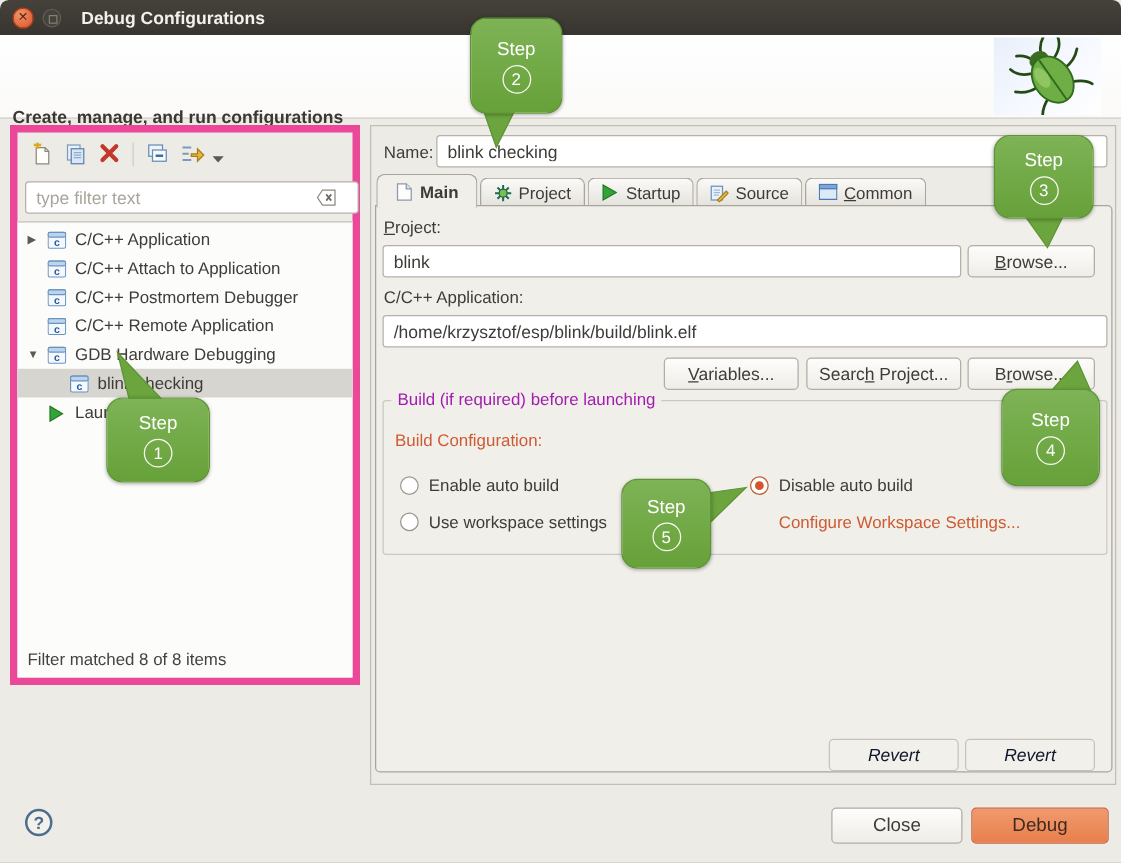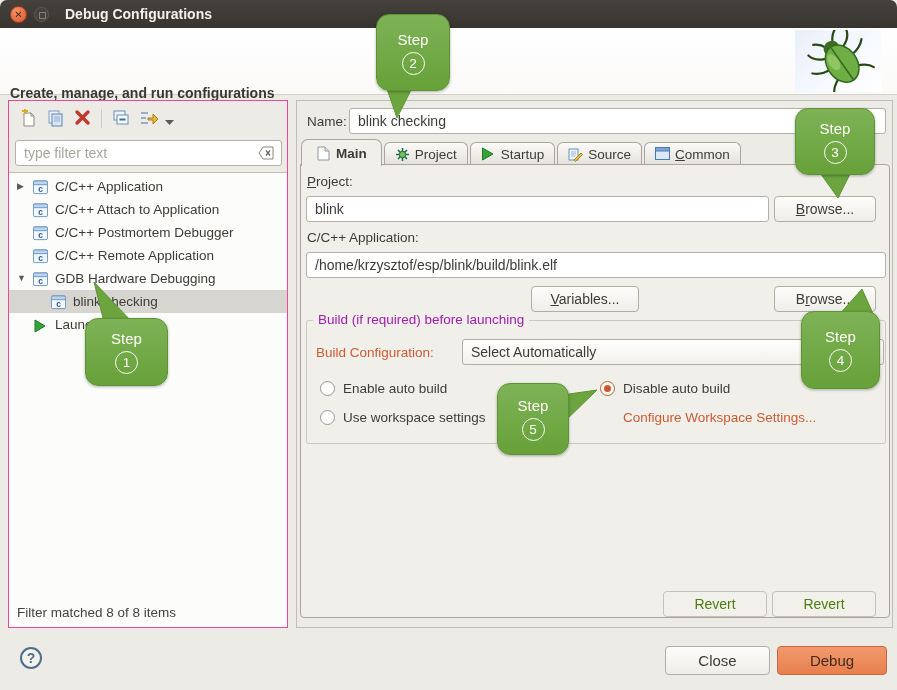--- a/index.html
+++ b/index.html
@@ -20,22 +20,22 @@
   .winbtn.other{width:15px;height:15px;background:#45413b;border:1px solid #5f5b53;margin-left:7px;}
   .winbtn.other::after{content:"";position:absolute;left:4px;top:4px;width:5px;height:5px;border:1px solid #847e73;}
   .title-text{color:#f3f1ec;font-weight:bold;font-size:14px;margin-left:16px;}
   
   .banner{position:absolute;left:0;top:28px;right:0;height:67px;
     background:linear-gradient(180deg,#ffffff,#fbfaf9);border-bottom:1px solid #d3d0ca;}
   .banner-title{position:absolute;left:10px;top:9px;font-weight:bold;font-size:14px;color:#3a3833;margin-top:48px;}
   .bug-box{position:absolute;right:16px;top:2px;width:86px;height:62px;
     background:linear-gradient(135deg,#e9effa 0%,#f6f9ff 55%,#ffffff 100%);}
   
-  .left-panel{position:absolute;left:8px;top:100px;width:280px;height:528px;
-    border:1px solid #ec4899;background:#edebe6;}
+  .left-panel{position:absolute;left:8px;top:100px;width:280px;height:448px;
+    border:6px solid #ec4899;background:#edebe6;}
   .lp-toolbar{position:absolute;left:0;top:0;right:0;height:36px;}
   .tbtn{position:absolute;width:20px;height:20px;top:8px;cursor:pointer;}
   .tb-sep{position:absolute;left:92px;top:8px;width:1px;height:19px;background:#cfccc5;}
   .filter-input{position:absolute;left:6px;top:39px;width:267px;height:26px;
     border:1px solid #b5b1a9;border-radius:3px;background:#fff;padding:0 24px 0 8px;
     font-family:inherit;font-size:14px;color:#3e3c38;}
   .filter-input::placeholder{color:#a9a59d;}
   .filter-clear{position:absolute;right:12px;top:45px;width:17px;height:14px;cursor:pointer;}
   .tree{position:absolute;left:0;top:71px;right:0;bottom:0;background:#fcfcfb;
     border-top:1px solid #c2beb6;padding-top:2px;}
@@ -62,21 +62,21 @@
   .tabicon{width:15px;height:15px;flex:0 0 auto;}
   
   .content{position:absolute;left:3px;top:63px;width:590px;height:454px;
     background:#f1efea;border:1px solid #a9a59d;border-radius:0 4px 4px 4px;}
   .lbl{position:absolute;font-size:13.5px;color:#3e3c38;}
   .txt{position:absolute;height:26px;border:1px solid #b5b1a9;border-radius:3px;background:#fff;
     padding:4px 8px;font-family:inherit;font-size:14px;color:#3e3c38;}
   .btn{position:absolute;height:26px;border:1px solid #b2aea6;border-radius:4px;
     background:linear-gradient(180deg,#fdfdfc,#efede8);font-family:inherit;font-size:14px;
     color:#3e3c38;cursor:pointer;}
-  .btn:disabled{color:#4d7c0f;border-color:#c6c2ba;background:#f2f0eb;cursor:default;}
+  .btn:disabled{color:#0f172a;border-color:#c6c2ba;background:#f2f0eb;cursor:default;font-style:italic;}
   .group{position:absolute;left:5px;top:155px;width:580px;height:124px;
     border:1px solid #ccc8c1;border-radius:3px;}
   .group-title{position:absolute;left:6px;top:-9px;background:#f1efea;padding:0 5px;color:#a21caf;}
   .orange{color:#cd5b33;}
   .combo{position:absolute;left:155px;top:18px;width:422px;height:26px;
     border:1px solid #b2aea6;border-radius:3px;background:linear-gradient(180deg,#ffffff,#f3f1ec);
     padding:0 8px;font-size:14px;line-height:24px;cursor:pointer;}
   .combo .caret{position:absolute;right:8px;top:10px;width:0;height:0;
     border-left:4px solid transparent;border-right:4px solid transparent;border-top:5px solid #5c5a55;}
   .radio{position:absolute;width:15px;height:15px;border:1px solid #9b978f;border-radius:50%;background:#fff;cursor:pointer;}
@@ -321,29 +321,26 @@
 
     <div class="content">
       <div class="lbl" style="left:6px;top:9px"><span></span><span class="mn">P</span><span>roject:</span></div>
       <input class="txt" style="left: 5px; top: 31px; width: 463px;" value="blink">
       <button class="btn" style="left:473px;top:31px;width:102px"><span></span><span class="mn">B</span><span>rowse...</span></button>
 
       <div class="lbl" style="left:6px;top:65px">C/C++ Application:</div>
       <input class="txt" style="left: 5px; top: 87px; width: 580px;" value="/home/krzysztof/esp/blink/build/blink.elf">
 
       <button class="btn" style="left:230px;top:121px;width:108px"><span></span><span class="mn">V</span><span>ariables...</span></button>
+      <button class="btn" style="left:344px;top:121px;width:124px"><span>Searc</span><span class="mn">h</span><span> Project...</span></button>
       <button class="btn" style="left:473px;top:121px;width:102px"><span>B</span><span class="mn">r</span><span>owse...</span></button>
 
       <div class="group">
         <div class="group-title">Build (if required) before launching</div>
         <div class="lbl orange" style="left:9px;top:24px">Build Configuration:</div>
-        <div class="combo">
-          <span>Select Automatically</span>
-          <span class="caret"></span>
-        </div>
         <div class="radio" style="left:13px;top:60px"></div>
         <div class="lbl" style="left:36px;top:60px">Enable auto build</div>
         <div class="radio on" style="left:293px;top:60px"></div>
         <div class="lbl" style="left:316px;top:60px">Disable auto build</div>
         <div class="radio" style="left:13px;top:89px"></div>
         <div class="lbl" style="left:36px;top:89px">Use workspace settings</div>
         <div class="lbl orange link" style="left:316px;top:89px">Configure Workspace Settings...</div>
       </div>
 
       <button class="btn" style="left:362px;top:426px;width:104px" disabled="">Revert</button>

